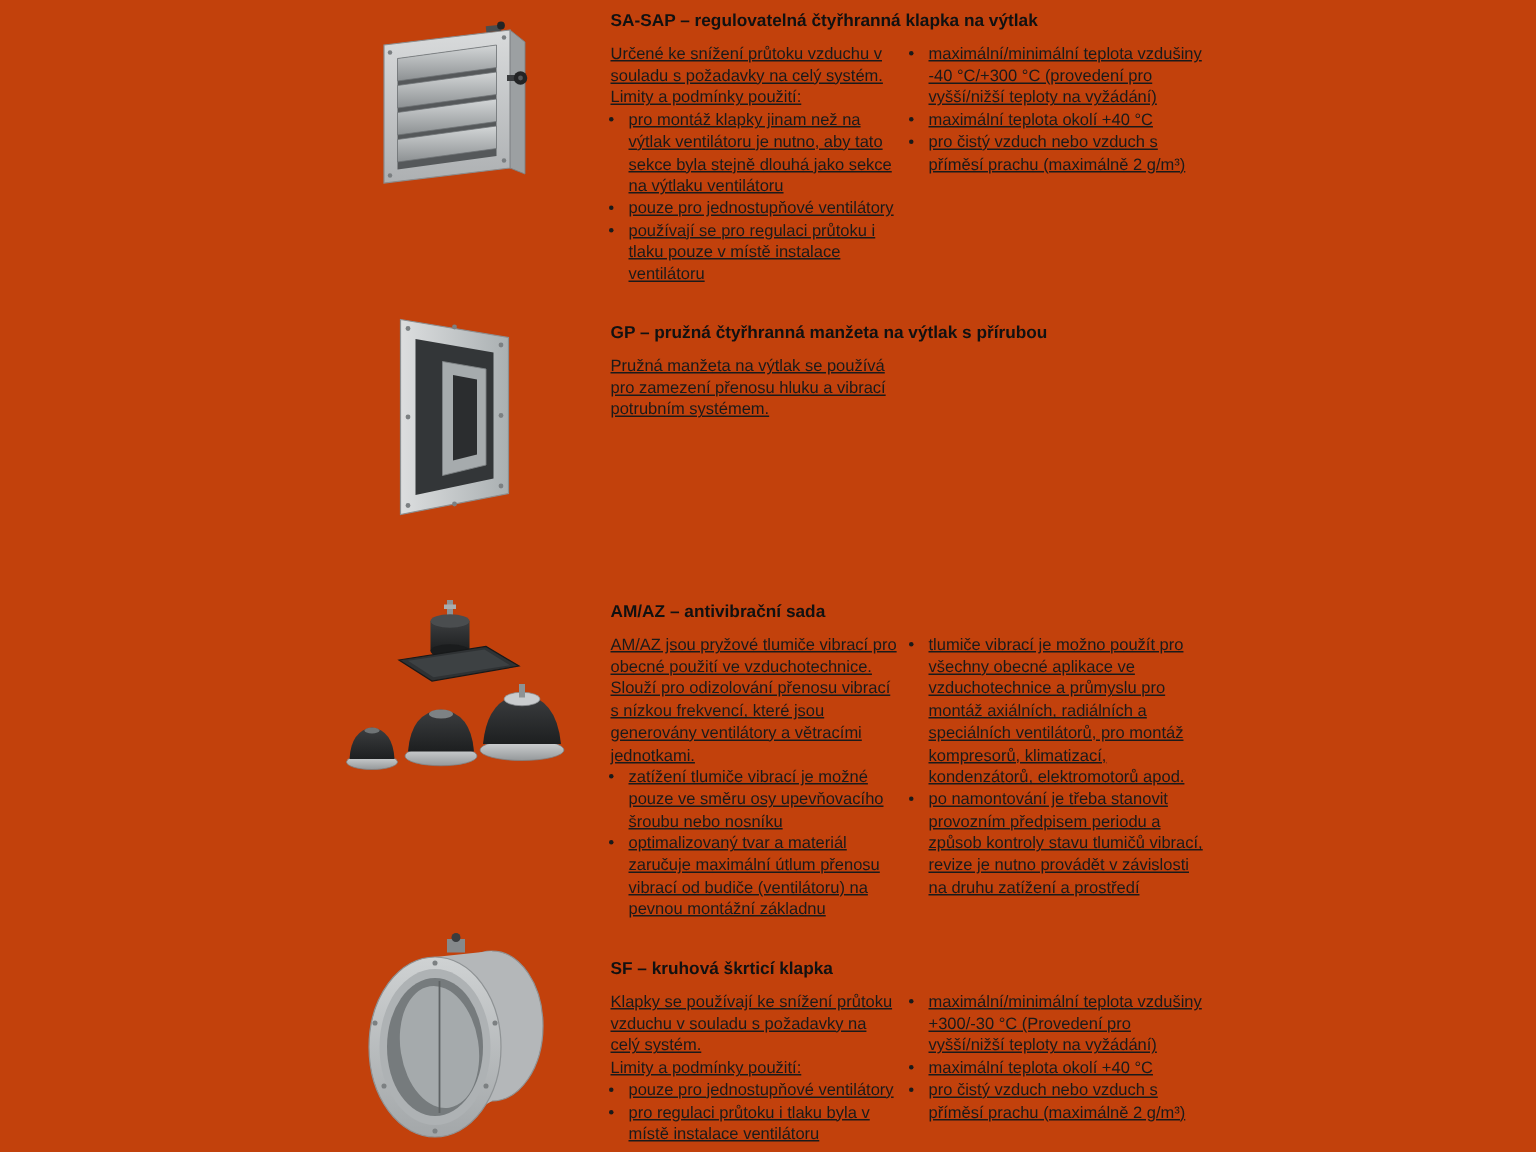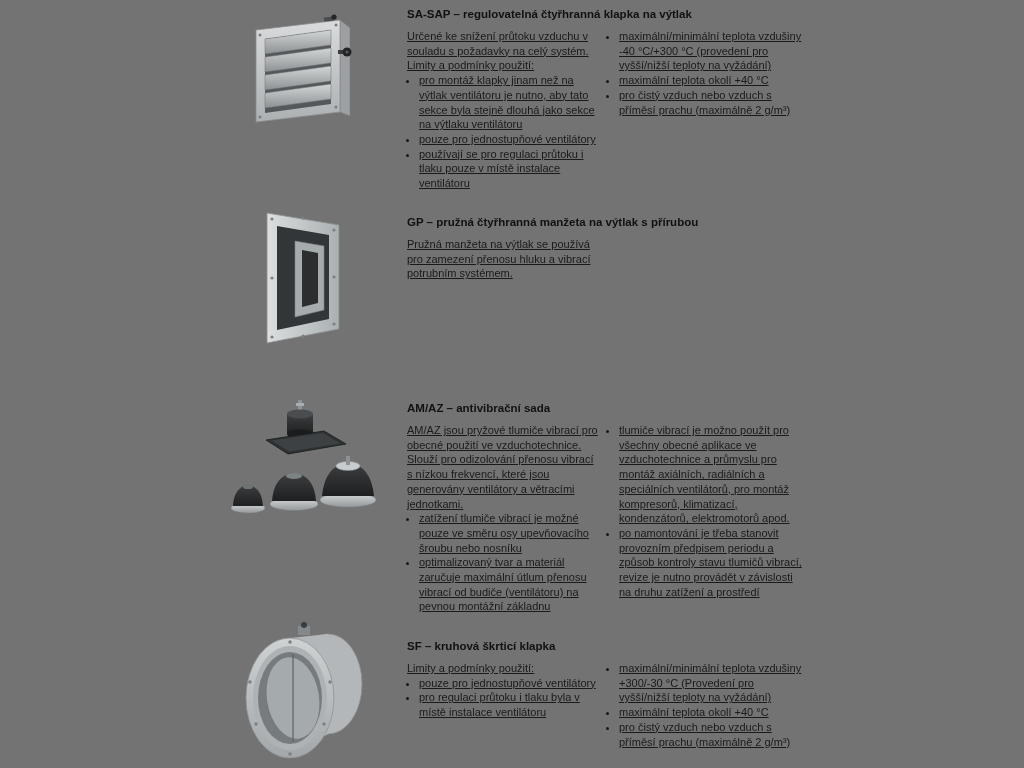--- a/index.html
+++ b/index.html
@@ -1,17 +1,17 @@
 <!DOCTYPE html>
 <html><head>
 <meta charset="utf-8">
 <style>
   html, body { margin:0; padding:0; background:#ffffff; }
   .page {
-    position:relative; width:1024px; height:768px; background:#737373;
+    position:relative; width:1024px; height:768px; background:#c2410c;
     font-family:"Liberation Sans", sans-serif; color:#1a1a1a; overflow:hidden;
   }
   .img-block { position:absolute; }
   .text-block { position:absolute; left:407px; width:402px; }
   .product-title { font-size:11.5px; font-weight:700; margin:0 0 9px 0; color:#111; }
   .cols { display:flex;text-decoration:underline; }
   .col-left  { width:193px; margin-right:7px; }
   .col-right { width:200px; }
   .body-text { font-size:11px; line-height:14.7px; margin:0; }
   ul.bullets { margin:0; padding-left:12px; font-size:11px; line-height:14.7px; list-style:disc outside; }
@@ -202,20 +202,21 @@
             <li>po namontování je třeba stanovit provozním předpisem periodu a způsob kontroly stavu tlumičů vibrací, revize je nutno provádět v závislosti na druhu zatížení a prostředí</li>
           </ul>
       </div>
     </div>
   </div>
 
   <div class="text-block" style="top:640px;">
     <h3 class="product-title">SF – kruhová škrticí klapka</h3>
     <div class="cols">
       <div class="col-left">
+        <p class="body-text">Klapky se používají ke snížení průtoku vzduchu v souladu s požadavky na celý systém.</p>
         <p class="body-text">Limity a podmínky použití:</p>
         <ul class="bullets">
             <li>pouze pro jednostupňové ventilátory</li>
             <li>pro regulaci průtoku i tlaku byla v místě instalace ventilátoru</li>
           </ul>
       </div>
       <div class="col-right">
         <ul class="bullets">
             <li>maximální/minimální teplota vzdušiny +300/-30 °C (Provedení pro vyšší/nižší teploty na vyžádání)</li>
             <li>maximální teplota okolí +40 °C</li>

